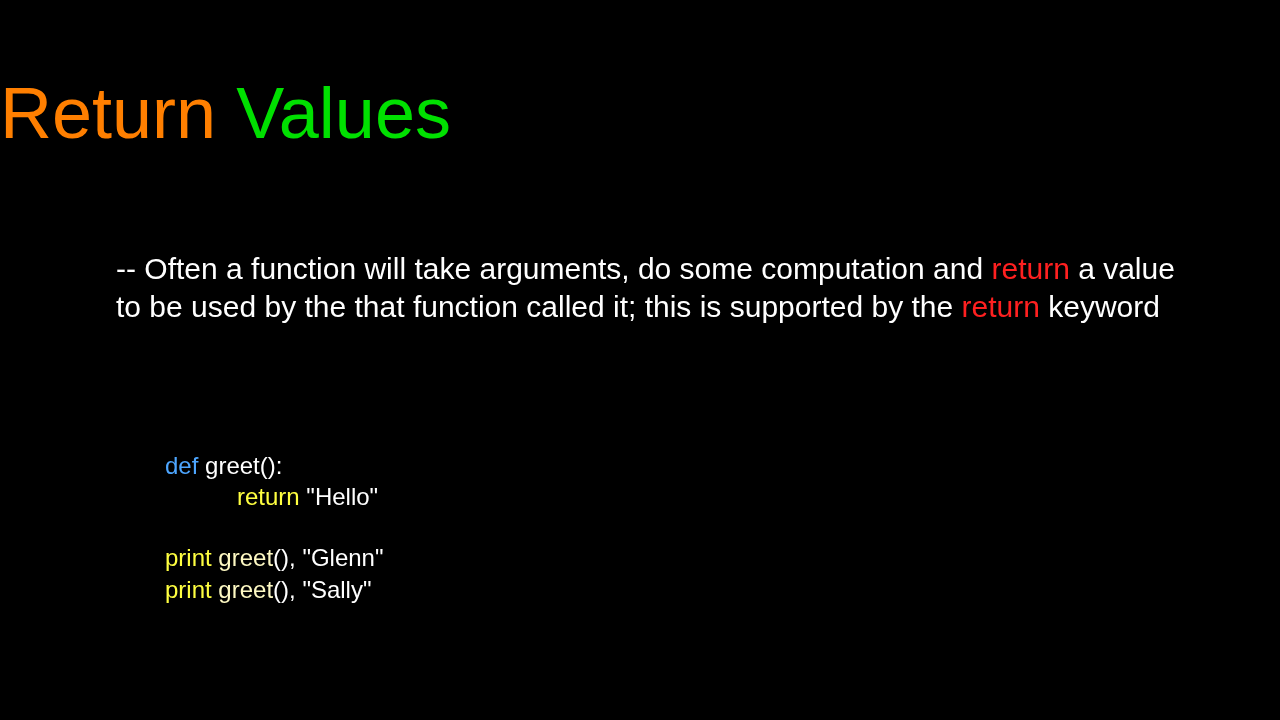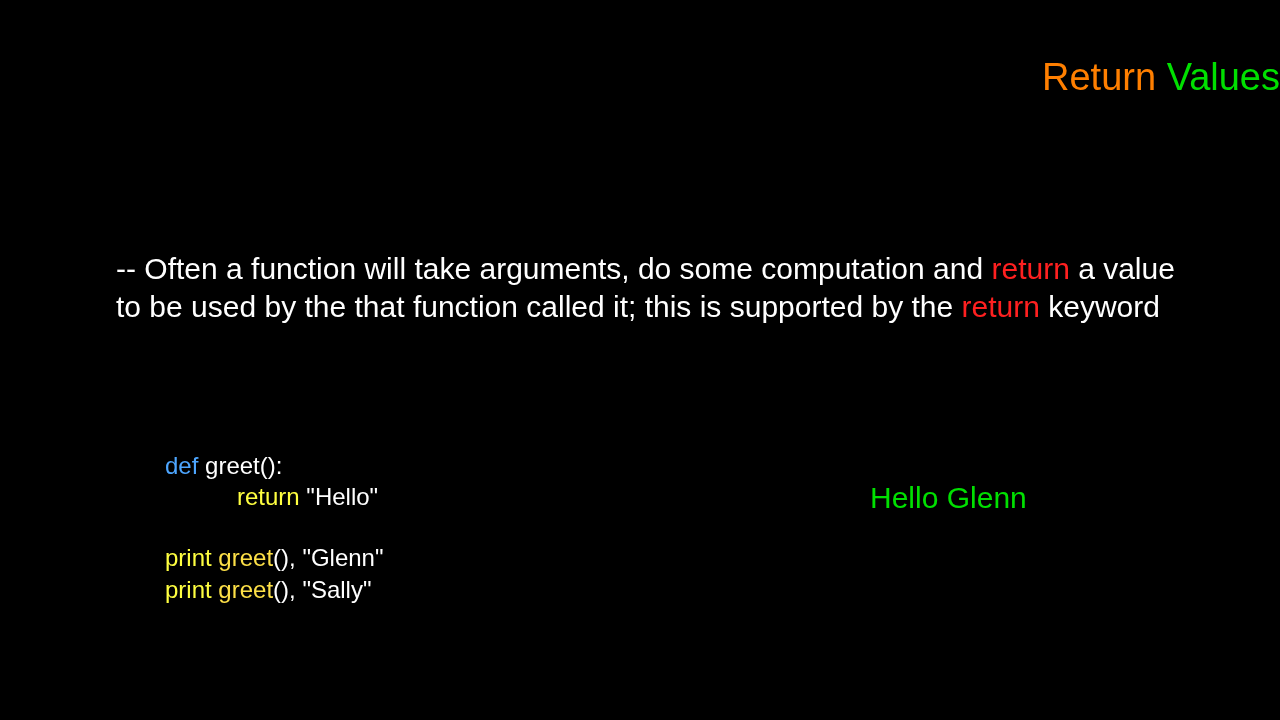--- a/index.html
+++ b/index.html
@@ -11,23 +11,23 @@
     font-family: Arial, Helvetica, sans-serif;
     overflow: hidden;
   }
   .slide {
     width: 1280px;
     height: 720px;
     position: relative;
     box-sizing: border-box;
   }
   .title {
-    text-align: right;
-    font-size: 38px;
-    padding-top: 56px;
+    text-align: left;
+    font-size: 72px;
+    padding-top: 72px;
     font-weight: normal;
   }
   .title .orange { color: #ff7f00; }
   .title .green { color: #00e000; }
   .body {
     position: absolute;
     top: 250px;
     left: 116px;
     width: 1060px;
     color: #ffffff;
@@ -37,21 +37,21 @@
   .body .hl-red { color: #ff2020; }
   .code-block {
     position: absolute;
     top: 450px;
     left: 165px;
     font-size: 24px;
     line-height: 1.3;
   }
   .code-block .kw-blue { color: #4da6ff; }
   .code-block .kw-yellow { color: #ffff40; }
-  .code-block .kw-magenta { color: #fde047; }
+  .code-block .kw-magenta { color: #fef9c3; }
   .code-block .white { color: #ffffff; }
   .code-block .indent1 { padding-left: 72px; }
   .code-block .spacer { height: 30px; }
   .output {
     position: absolute;
     top: 478px;
     left: 870px;
     color: #00e000;
     font-size: 30px;
     line-height: 1.3;
@@ -81,16 +81,15 @@
     <div class="spacer"></div>
     <div>
       <span class="kw-yellow">print</span><span class="kw-magenta"> greet</span><span class="white">(), "Glenn"</span>
     </div>
     <div>
       <span class="kw-yellow">print</span><span class="kw-magenta"> greet</span><span class="white">(), "Sally"</span>
     </div>
   </div>
 
   <div class="output">
-    <div>Hello Glenn</div>
   </div>
 
 </div>
 
 </body></html>

